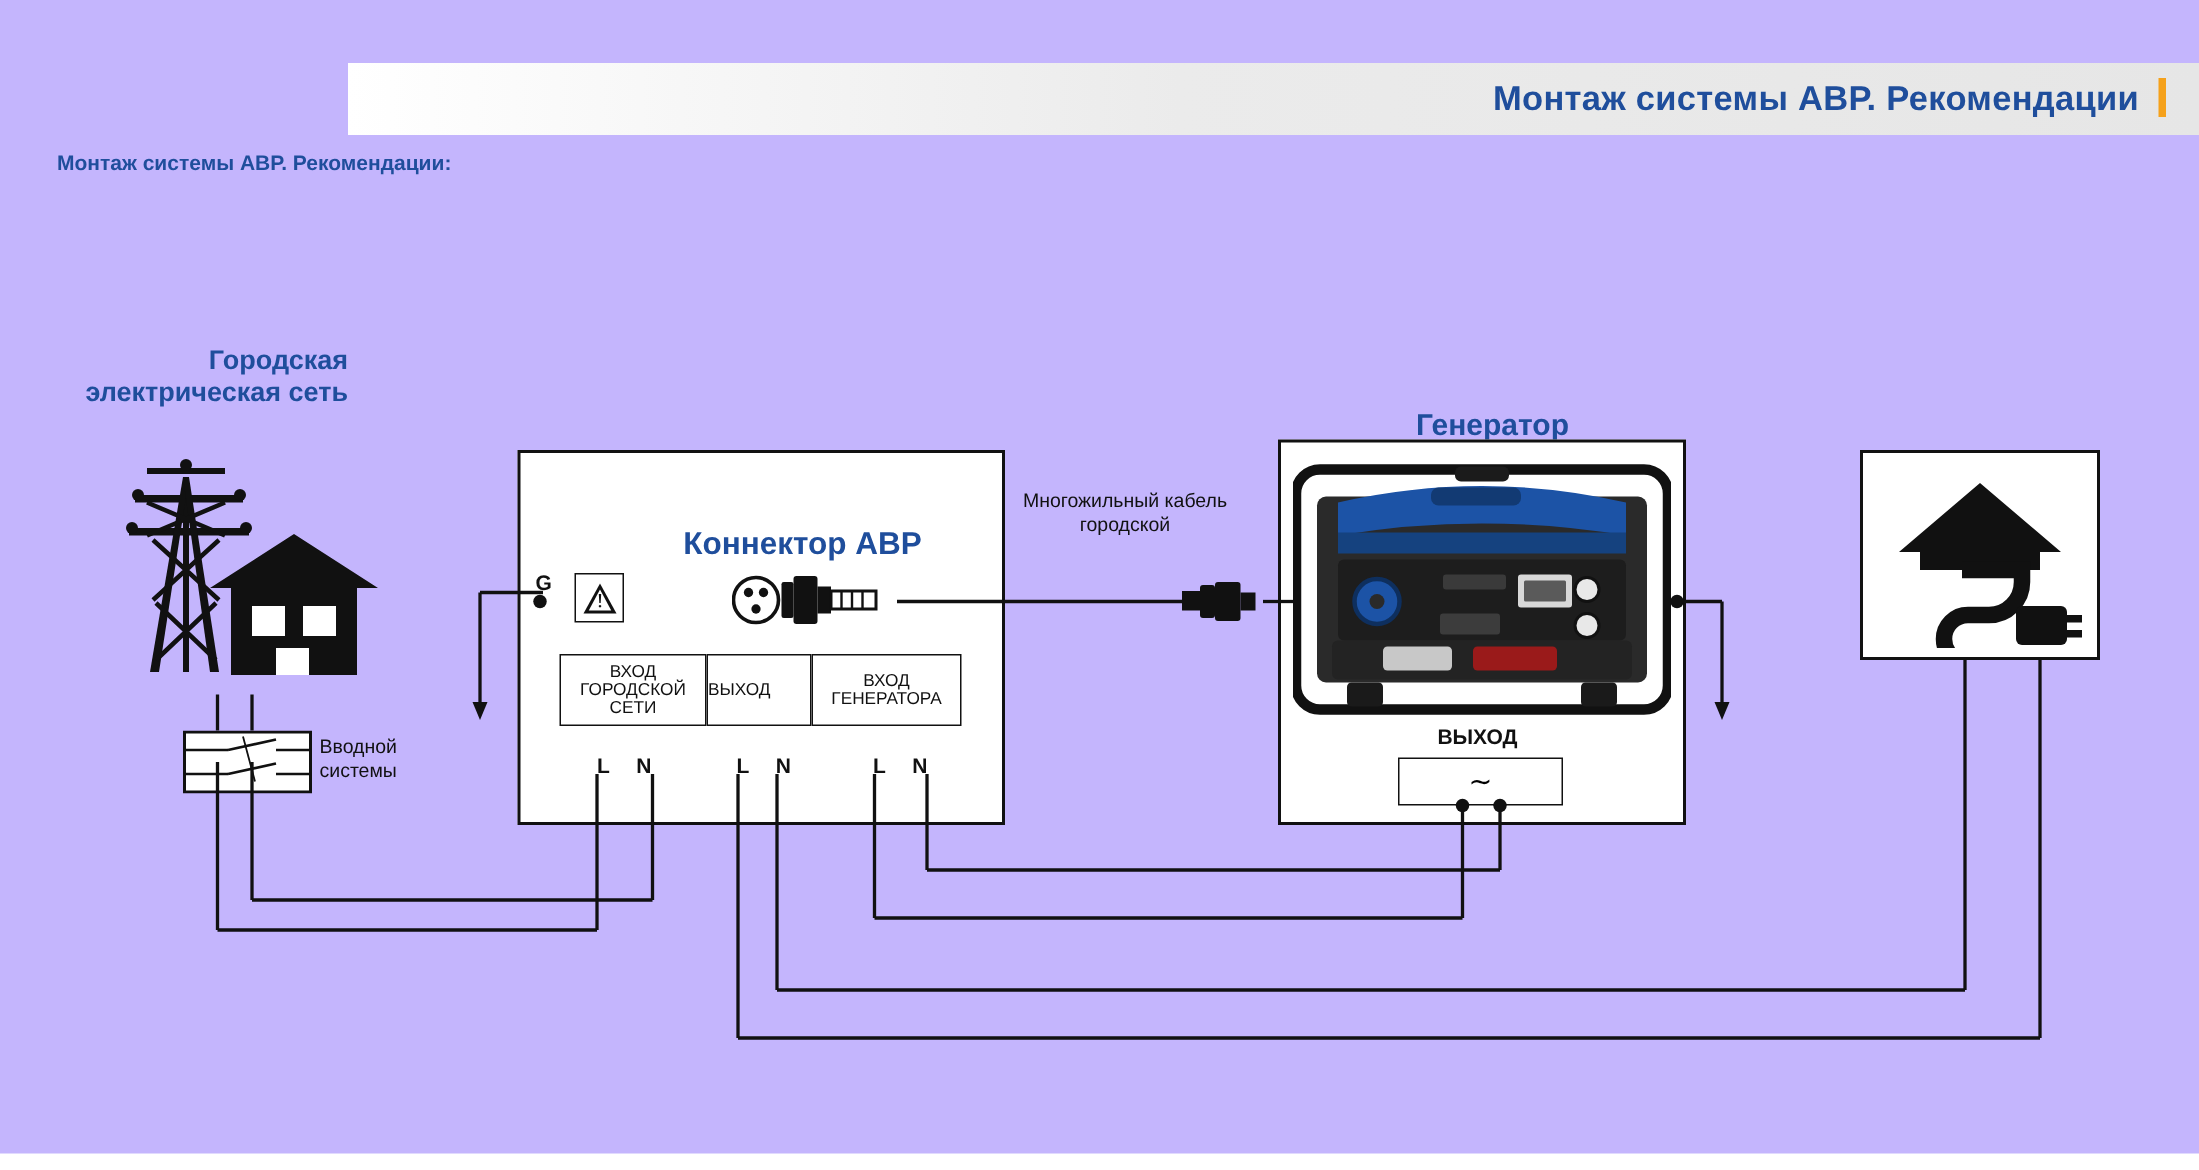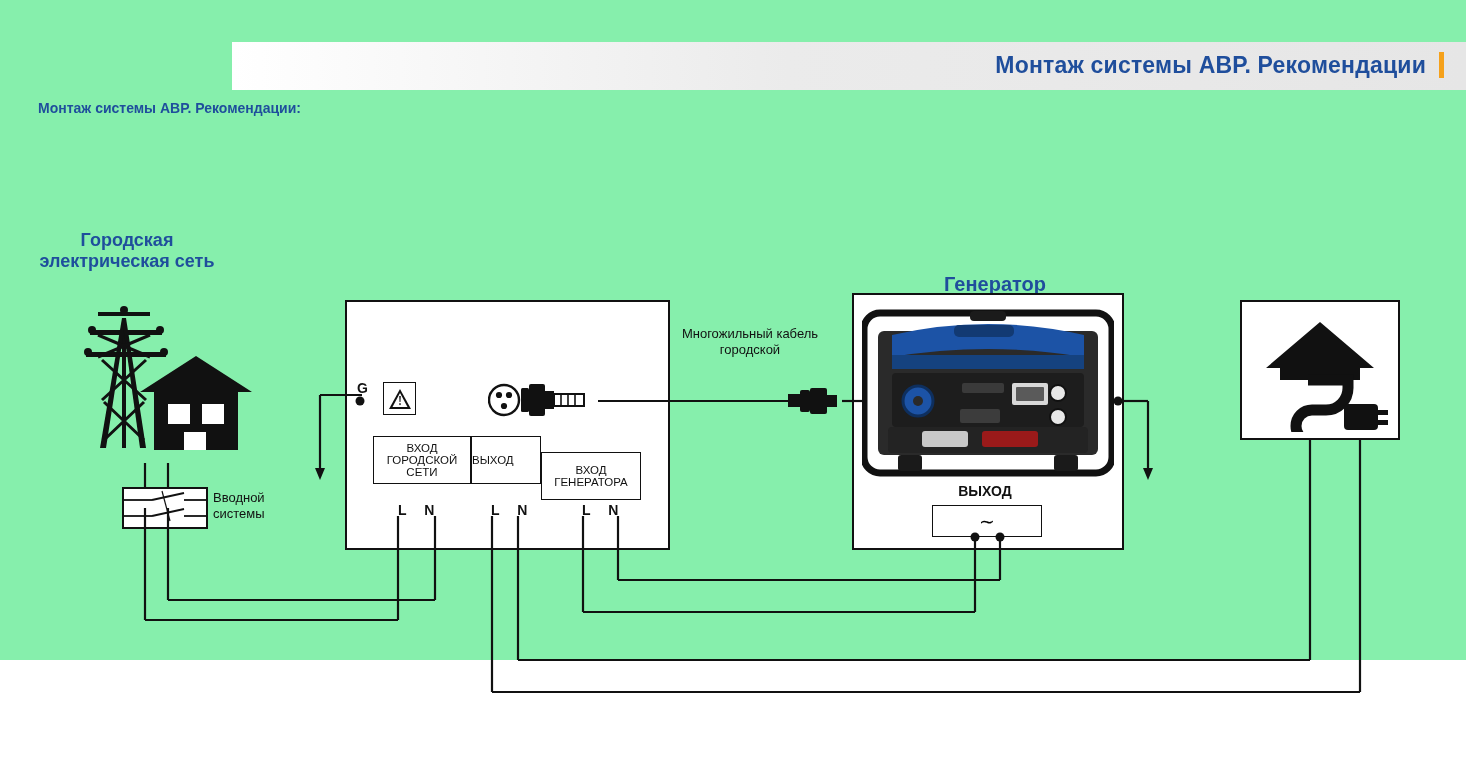--- a/index.html
+++ b/index.html
@@ -11,22 +11,22 @@
     width: 1466px;
     height: 780px;
     position: relative;
     font-family: "Liberation Sans", sans-serif;
     overflow: hidden;
   }
   .slide {
     position: absolute;
     left: 0; top: 0;
     width: 1466px;
-    height: 660px;
-    background: #86efac;
+    height: 769px;
+    background: #c4b5fd;
   }
   
   .header-band {
     position: absolute;
     left: 232px;
     top: 42px;
     width: 1234px;
     height: 48px;
     background: linear-gradient(to right, #ffffff 0%, #ebebeb 45%, #e6e6e6 100%);
   }
@@ -68,21 +68,21 @@
   .intro-body b { font-weight: bold; }
 
   
   .cap {
     position: absolute;
     font-weight: bold;
     color: #1f4e9c;
     text-align: center;
     line-height: 21px;
   }
-  #cap-grid { left: 22px; top: 230px; width: 210px; font-size: 18px; }
+  #cap-grid { left: 22px; top: 230px; width: 210px; font-size: 18px; text-align: right; }
   #cap-avr  { left: 400px; top: 262px; width: 220px; font-size: 20px; }
   #cap-gen  { left: 880px; top: 274px; width: 230px; font-size: 20px; }
   #cap-cons { left: 1218px; top: 262px; width: 220px; font-size: 20px; }
 
   .connector-title {
     position: absolute;
     left: 415px;
     top: 351px;
     width: 240px;
     text-align: center;
@@ -111,21 +111,21 @@
     display: flex;
     align-items: center;
     justify-content: flex-start;
     text-align: center;
     font-size: 11.5px;
     line-height: 12px;
     color: #111111;
   }
   #term-in   { left: 373px; top: 436px; width: 98px; height: 48px; }
   #term-out  { left: 471px; top: 436px; width: 70px; height: 48px; }
-  #term-gen  { left: 541px; top: 436px; width: 100px; height: 48px; margin-top: 16px; }
+  #term-gen  { left: 541px; top: 436px; width: 100px; height: 48px; }
 
   .ln {
     position: absolute;
     font-size: 14px;
     font-weight: bold;
     color: #111111;
     letter-spacing: 7px;
   }
   #ln-1 { left: 398px; top: 502px; }
   #ln-2 { left: 491px; top: 502px; }
@@ -250,20 +250,21 @@
 
   <div class="intro-title">Монтаж системы АВР. Рекомендации:</div>
 
   <div class="cap" id="cap-grid">Городская электрическая сеть</div>
   <div class="cap" id="cap-gen">Генератор</div>
 
   <div class="box" id="avr-box"></div>
   <div class="box" id="gen-box"></div>
   <div class="box" id="cons-box"></div>
 
+  <div class="connector-title">Коннектор АВР</div>
 
   <svg id="grid-icon" viewBox="0 0 180 165">
 
     <g fill="#111111">
       <rect x="44" y="18" width="4" height="130"></rect>
       <rect x="12" y="30" width="72" height="5"></rect>
       <rect x="8" y="52" width="80" height="5"></rect>
       <rect x="20" y="12" width="52" height="4"></rect>
       <polygon points="44,18 22,148 28,148 48,18"></polygon>
       <polygon points="48,18 68,148 62,148 44,18"></polygon>

